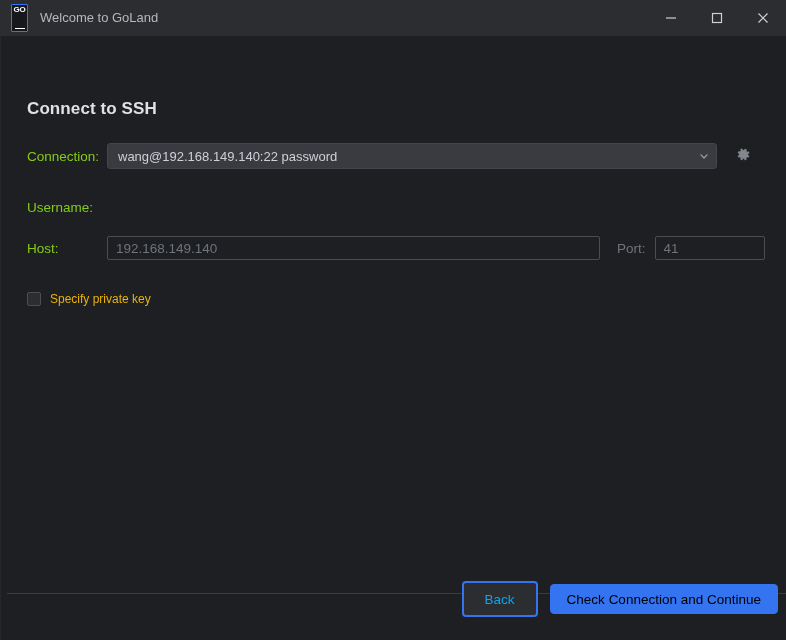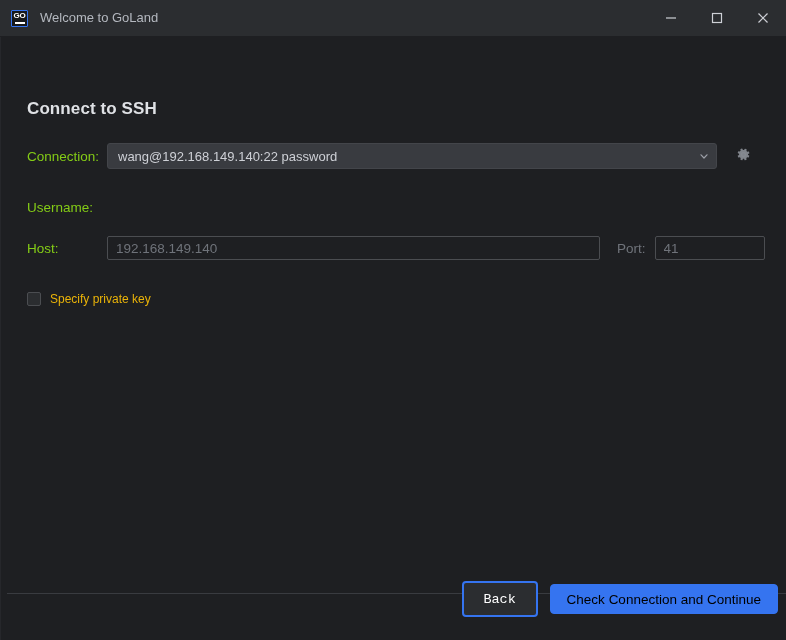--- a/index.html
+++ b/index.html
@@ -37,21 +37,21 @@
     border-bottom: 1px solid #1e1f22;
   }
   .titlebar-left {
     display: flex;
     align-items: center;
     padding-left: 11px;
     gap: 12px;
   }
   .app-icon {
     width: 17px;
-    height: 17px;
+    height: 28px;
     border: 1.5px solid #3574f0;
     background: #16181b;
     border-radius: 1px;
     box-sizing: border-box;
     position: relative;
     display: flex;
     align-items: flex-start;
     justify-content: center;
   }
   .app-icon .go-text {
@@ -251,22 +251,21 @@
     align-items: center;
     justify-content: center;
     font-size: 13.5px;
     white-space: nowrap;
   }
   .btn-secondary {
     min-width: 76px;
     padding: 16px 18px;
     background: #2b2d30;
     border: 2px solid #3574f0;
-    color: #ffffff;
-    font-family: Liberation Mono, monospace;
+    color: #0ea5e9;
   }
   .btn-primary {
     padding: 0 16px;
     background: #3574f0;
     border: 1px solid #3574f0;
     color: #000000;
   }
 </style>
 </head>
 <body>

